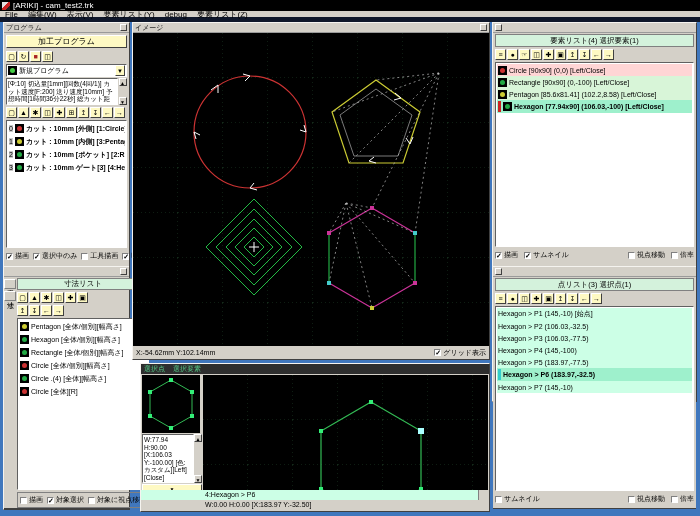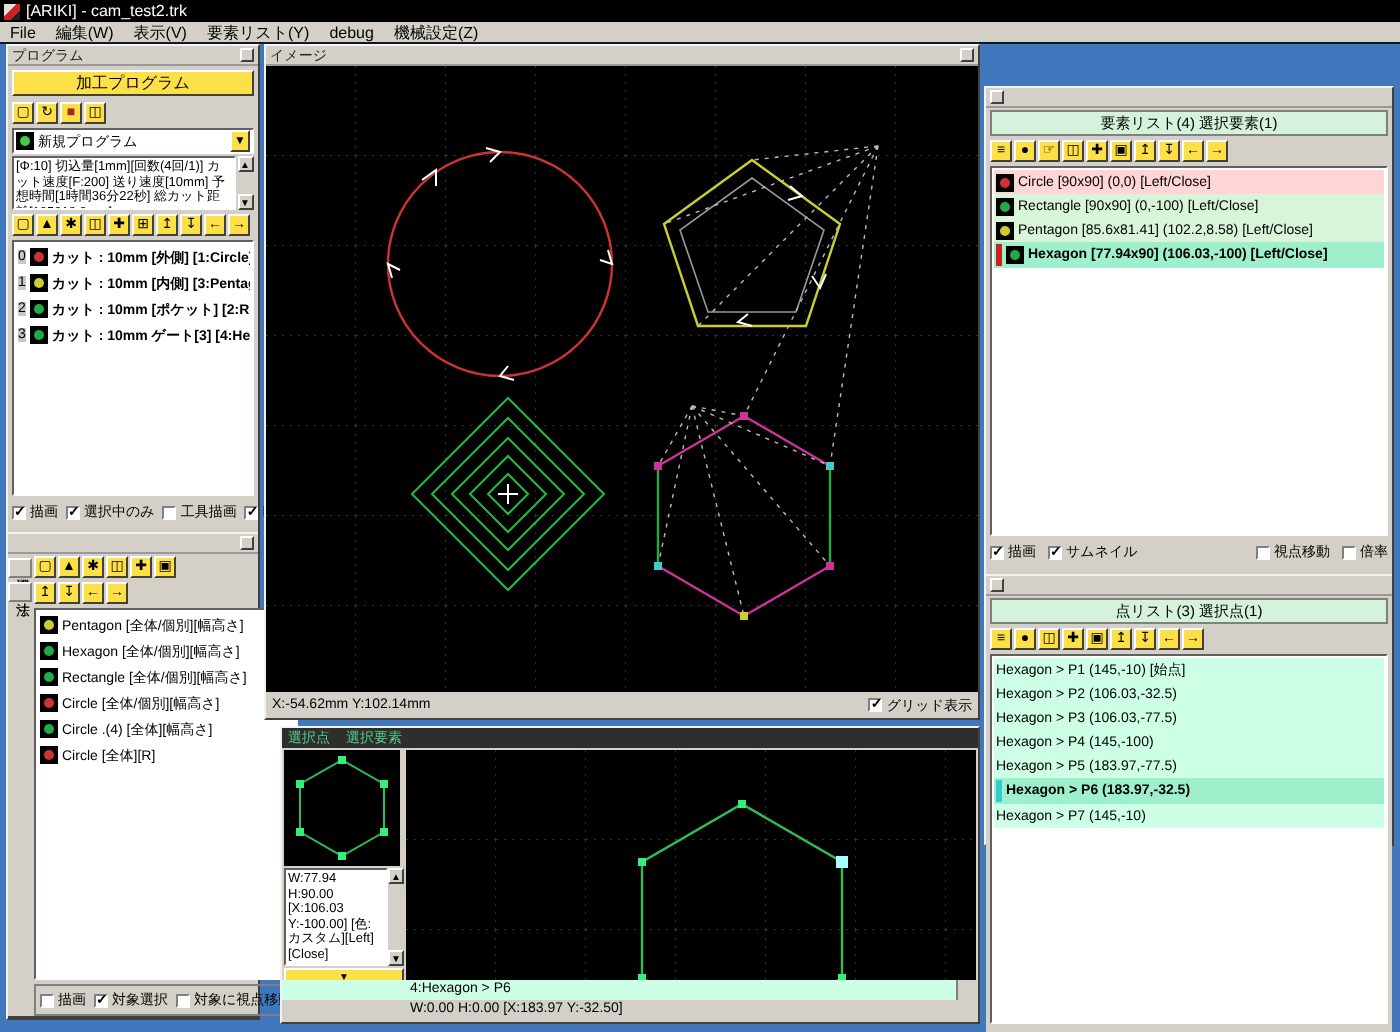--- a/index.html
+++ b/index.html
@@ -1,23 +1,23 @@
 <!DOCTYPE html>
 <html><head>
 <meta charset="utf-8">
 <style>
   html,body{margin:0;padding:0;}
   body{width:700px;height:516px;position:relative;background:#4077bd;font-family:"Liberation Sans",sans-serif;overflow:hidden;-webkit-font-smoothing:none;}
   .titlebar{position:absolute;left:0;top:0;width:700px;height:11px;background:#000;color:#fff;font-size:8px;line-height:11px;display:flex;align-items:center;gap:3px;padding-left:2px;box-sizing:border-box;}
   .appicon{width:8px;height:8px;background:linear-gradient(135deg,#e0e0e0 40%,#cc2222 40%,#cc2222 70%,#222 70%);display:inline-block;}
-  .menubar{position:absolute;left:0;top:11px;width:700px;height:11px;background:#d4d0c8;border-bottom:1px solid #0f172a;font-size:8px;display:flex;gap:10px;align-items:center;padding-left:5px;box-sizing:border-box;color:#000;}
+  .menubar{position:absolute;left:0;top:11px;width:700px;height:11px;background:#d4d0c8;border-bottom:5px solid #0f172a;font-size:8px;display:flex;gap:10px;align-items:center;padding-left:5px;box-sizing:border-box;color:#000;}
   .panel{position:absolute;background:#d4d0c8;border:1px solid #404040;border-top-color:#f5f3ef;border-left-color:#f5f3ef;box-sizing:border-box;}
   .dragbar{height:9px;background:#d4d0c8;border-bottom:1px solid #9a9a9a;display:flex;align-items:center;justify-content:space-between;font-size:7px;padding:0 2px;color:#222;}
   .pin{width:7px;height:7px;background:#d4d0c8;border:1px solid #404040;border-top-color:#fff;border-left-color:#fff;box-sizing:border-box;}
-  .btn3d{background:#fde047;border:1px solid #404040;border-top-color:#fff;border-left-color:#fff;box-sizing:border-box;font-size:8px;color:#000;text-align:center;}
+  .btn3d{background:#fef9c3;border:1px solid #404040;border-top-color:#fff;border-left-color:#fff;box-sizing:border-box;font-size:8px;color:#000;text-align:center;}
   .tbtn{width:11px;height:11px;font-size:7px;line-height:10px;display:inline-block;overflow:hidden;}
   .sunken{background:#fff;border:1px solid #fff;border-top-color:#606060;border-left-color:#606060;box-sizing:border-box;}
   .tinytext{font-size:6.5px;line-height:7.5px;color:#000;}
   .cb{display:inline-flex;align-items:center;gap:2px;font-size:7px;color:#000;white-space:nowrap;}
   .cbbox{width:7px;height:7px;background:#fff;border:1px solid #808080;border-bottom-color:#fff;border-right-color:#fff;box-sizing:border-box;font-size:7px;line-height:6px;text-align:center;color:#000;}
   .cbbox.on::after{content:"✓";font-weight:bold;}
   .hdr{background:#d4f2dc;border:1px solid #808080;text-align:center;font-size:7.5px;line-height:10px;color:#000;}
   .row{display:flex;align-items:center;gap:2px;font-size:7px;color:#000;padding:0 1px;white-space:nowrap;overflow:hidden;}
   .sicon{width:9px;height:9px;background:#000;display:inline-flex;align-items:center;justify-content:center;flex:0 0 9px;}
   .sdot{width:5px;height:5px;border-radius:50%;}
@@ -33,21 +33,21 @@
 <div class="titlebar">
   <span class="appicon"></span>
   <span>[ARIKI] - cam_test2.trk</span>
 </div>
 <div class="menubar">
   <span>File</span>
   <span>編集(W)</span>
   <span>表示(V)</span>
   <span>要素リスト(Y)</span>
   <span>debug</span>
-  <span>機械設定(Z)</span>
+  <span>要素リスト(Z)</span>
 </div>
 
 <div class="panel" style="left:3px;top:22px;width:127px;height:488px;">
   <div class="dragbar">
     <span>プログラム</span>
     <span class="pin"></span>
   </div>
   <div class="btn3d" style="margin:2px;height:13px;line-height:12px;font-size:8px;">
     <span>加工プログラム</span>
   </div>
@@ -138,20 +138,21 @@
     <div class="dragbar">
       <span></span>
         <span class="pin"></span>
     </div>
     <div style="display:flex;height:232px;">
       <div style="width:13px;display:flex;flex-direction:column;gap:2px;padding-top:2px;">
         <span class="vtab">選択</span>
         <span class="vtab">寸法</span>
       </div>
       <div style="flex:1;display:flex;flex-direction:column;">
+        <div class="hdr" style="margin:1px;">寸法リスト</div>
         <div style="display:flex;gap:1px;padding:1px;">
           <span class="btn3d tbtn">▢</span>
           <span class="btn3d tbtn">▲</span>
           <span class="btn3d tbtn">✱</span>
           <span class="btn3d tbtn">◫</span>
           <span class="btn3d tbtn">✚</span>
           <span class="btn3d tbtn">▣</span>
         </div>
         <div style="display:flex;gap:1px;padding:1px;">
           <span class="btn3d tbtn">↥</span>
@@ -289,21 +290,21 @@
   </div>
   <div class="statusbar" style="height:13px;">
     <span>X:-54.62mm Y:102.14mm</span>
     <span class="cb">
         <span class="cbbox on"></span>
         <span>グリッド表示</span>
       </span>
   </div>
 </div>
 
-<div class="panel" style="left:492px;top:22px;width:205px;height:380px;margin-top:21px;">
+<div class="panel" style="left:492px;top:22px;width:205px;height:380px;">
   <div class="dragbar">
     <span class="pin"></span>
       <span></span>
   </div>
   <div class="hdr" style="margin:1px 2px;height:11px;line-height:11px;">要素リスト(4) 選択要素(1)</div>
   <div style="display:flex;gap:1px;padding:1px 2px;">
     <span class="btn3d tbtn">≡</span>
     <span class="btn3d tbtn">●</span>
     <span class="btn3d tbtn">☞</span>
     <span class="btn3d tbtn">◫</span>

